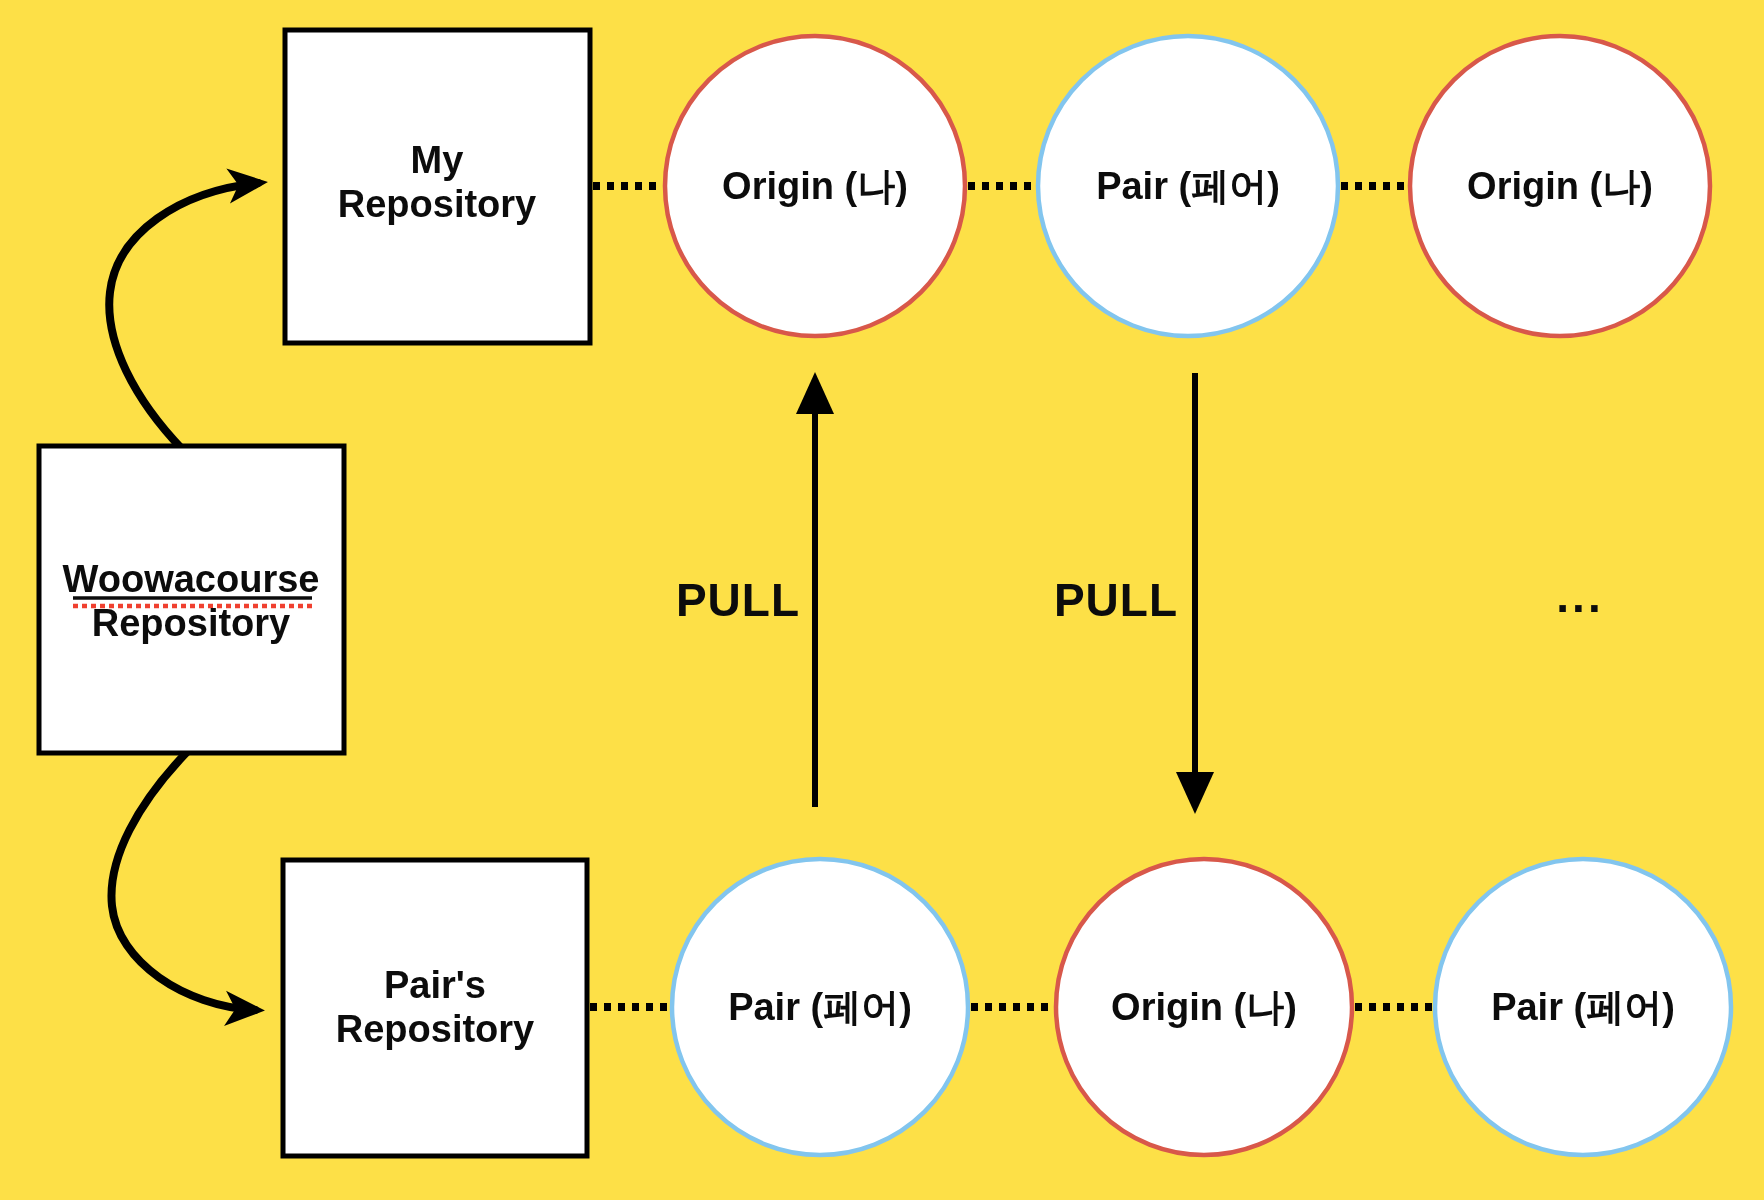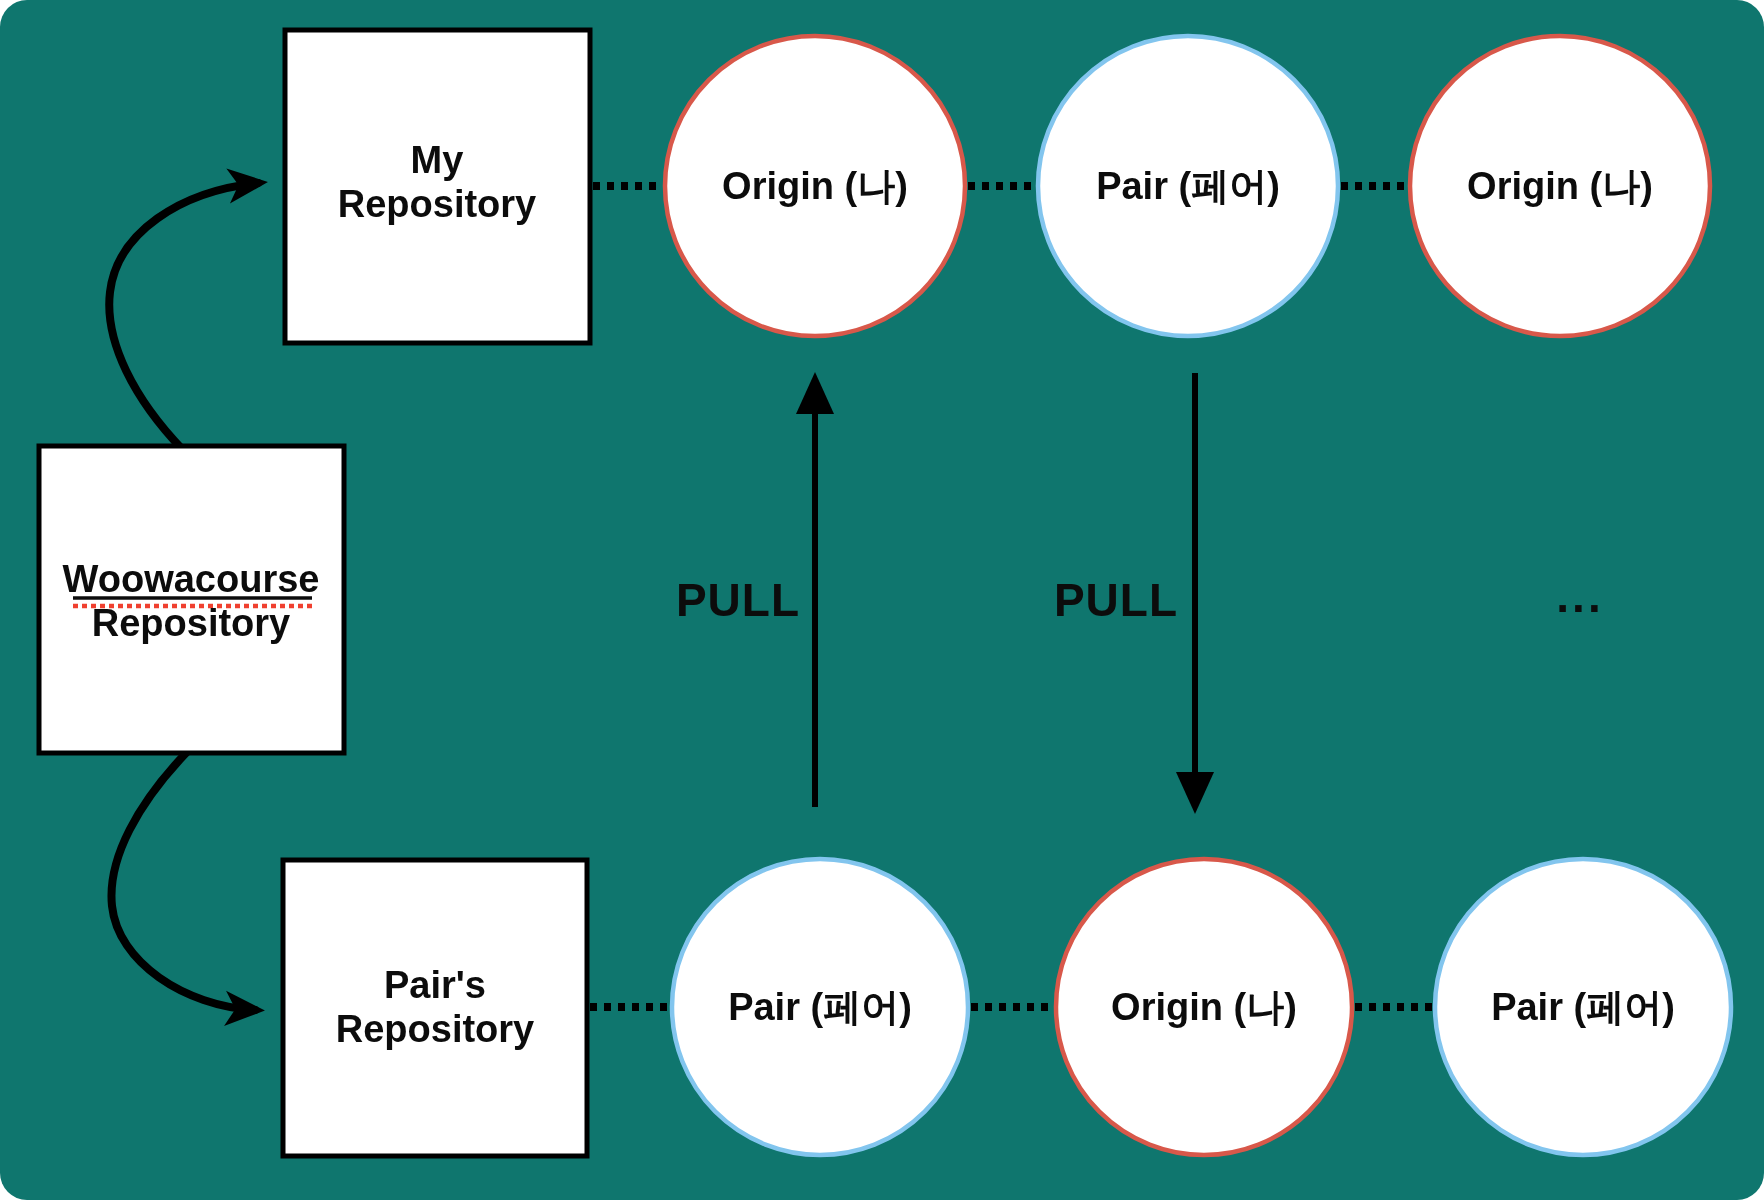--- a/index.html
+++ b/index.html
@@ -3,22 +3,21 @@
 <meta charset="utf-8">
 <style>
   html, body {
     margin: 0;
     padding: 0;
     background: #ffffff;
   }
   .canvas-wrap {
     width: 1764px;
     height: 1200px;
-    background: #0f766e;
-    border-radius: 27px;
+    background: #fde047;
   }
   svg {
     display: block;
     font-family: "Liberation Sans", "DejaVu Sans", sans-serif;
   }
   .node-label {
     font-size: 38px;
     font-weight: 700;
     fill: #0c0c0c;
   }

